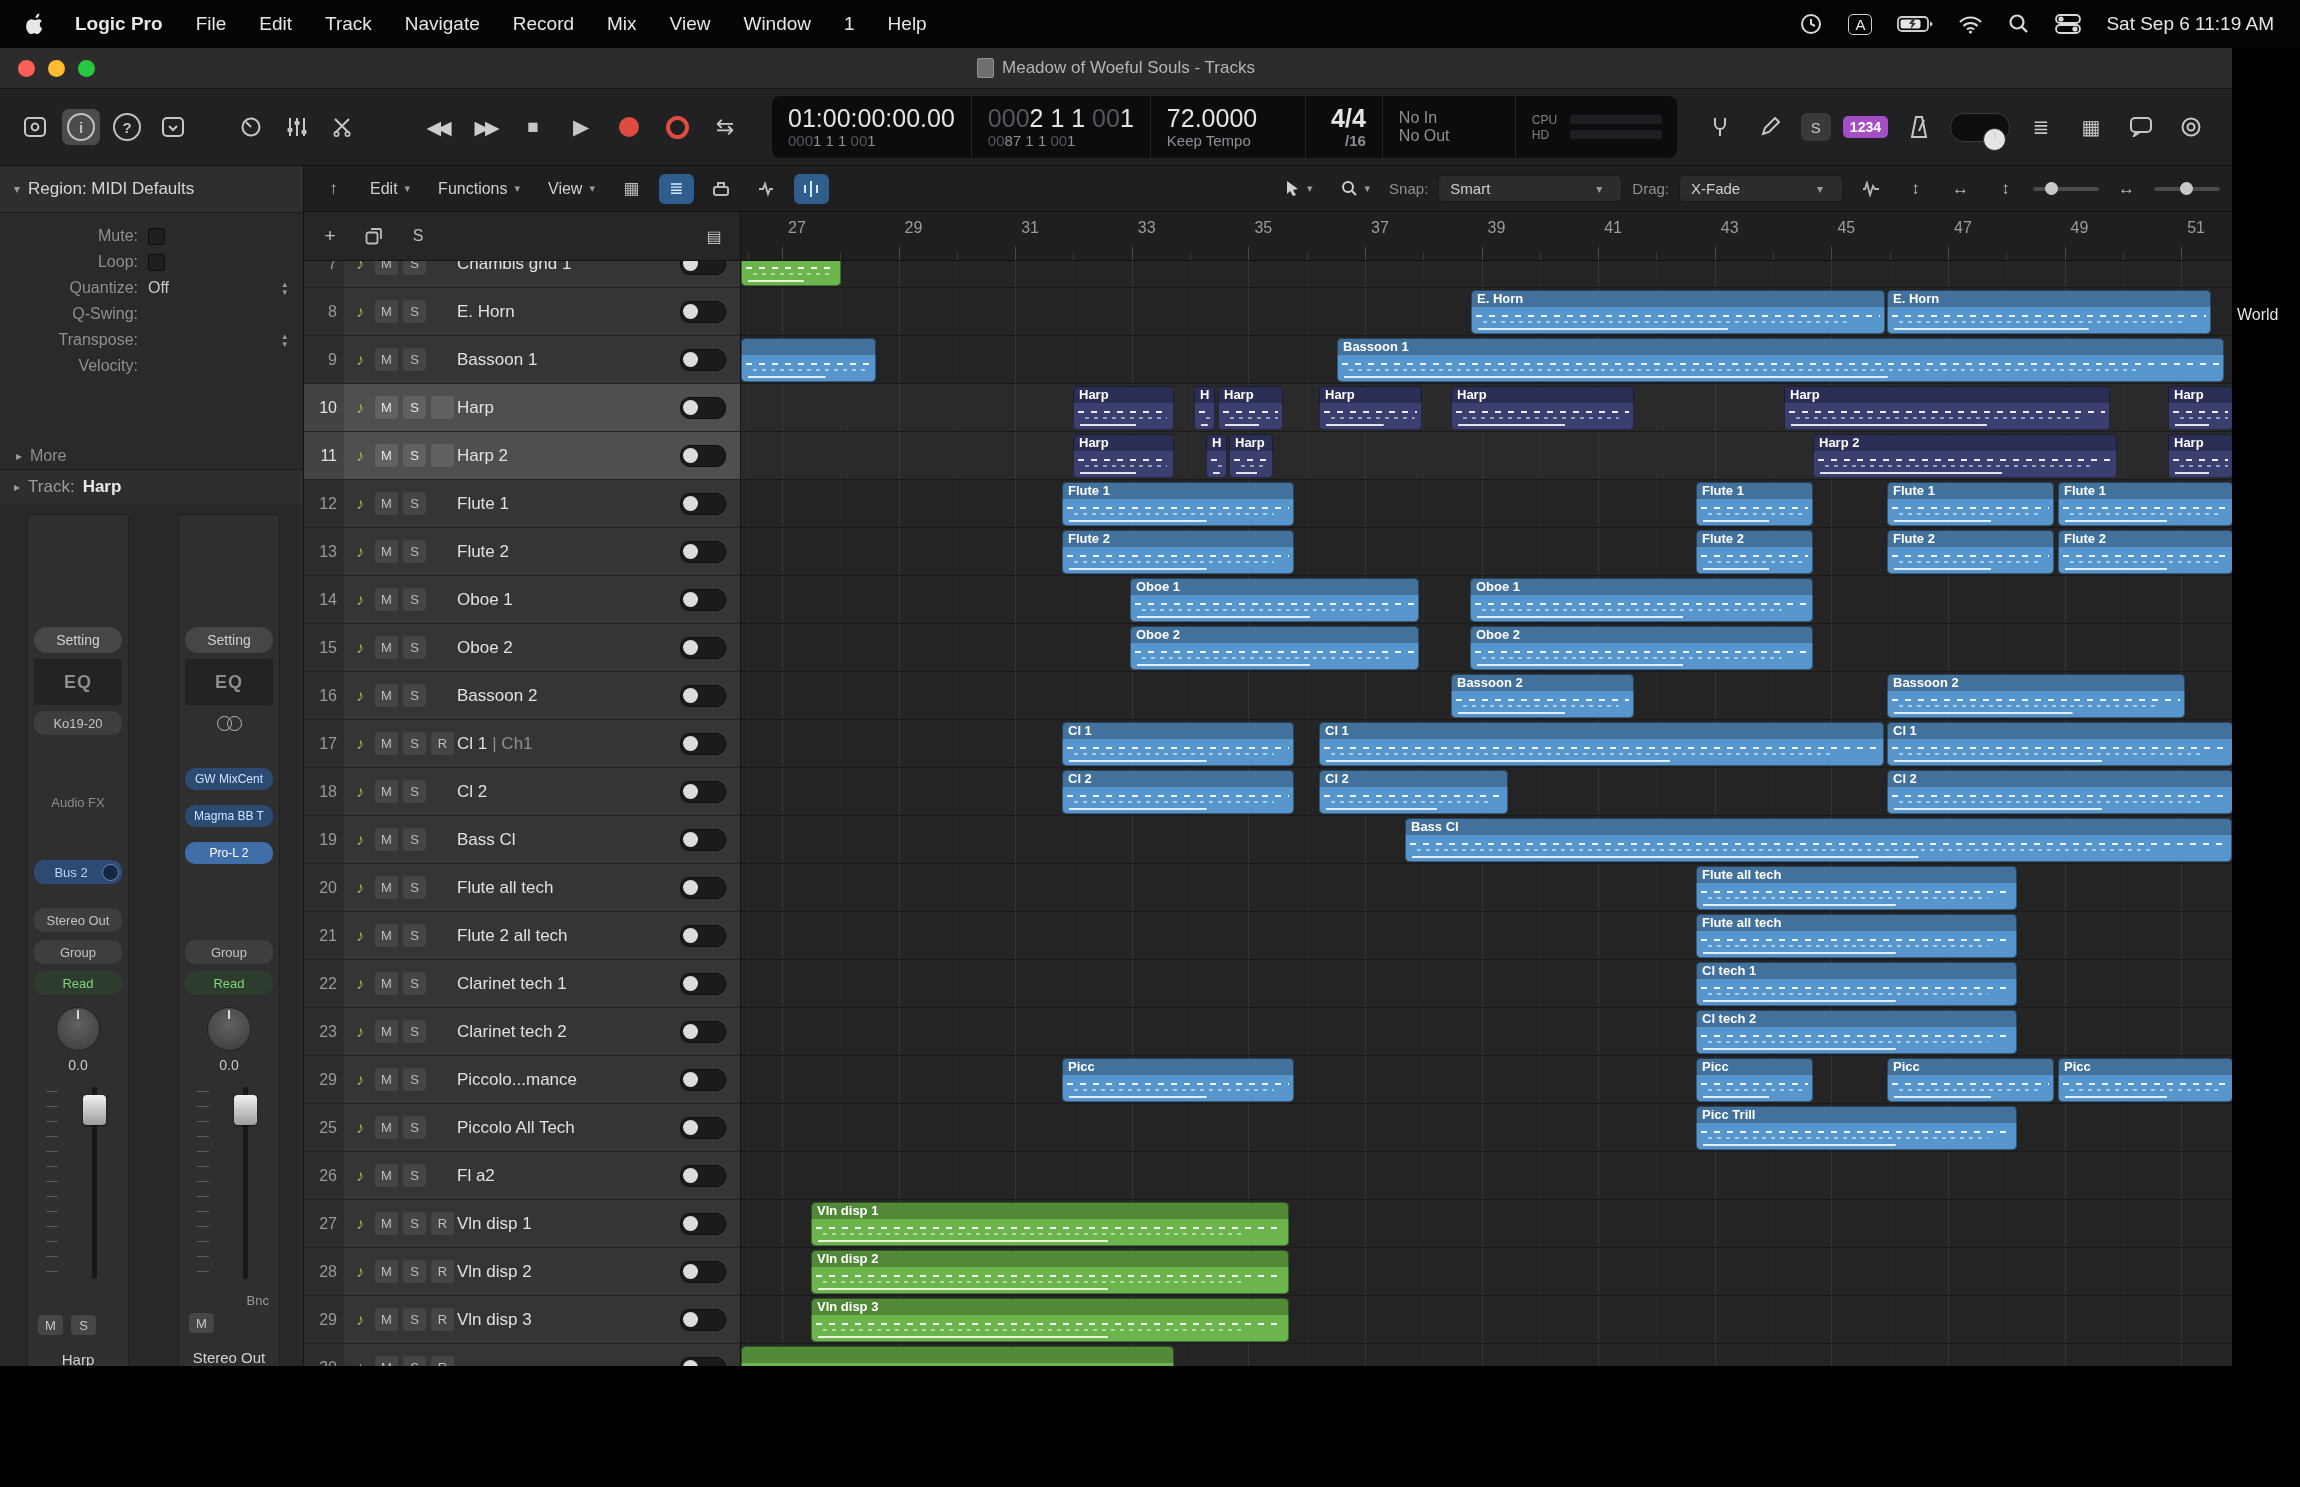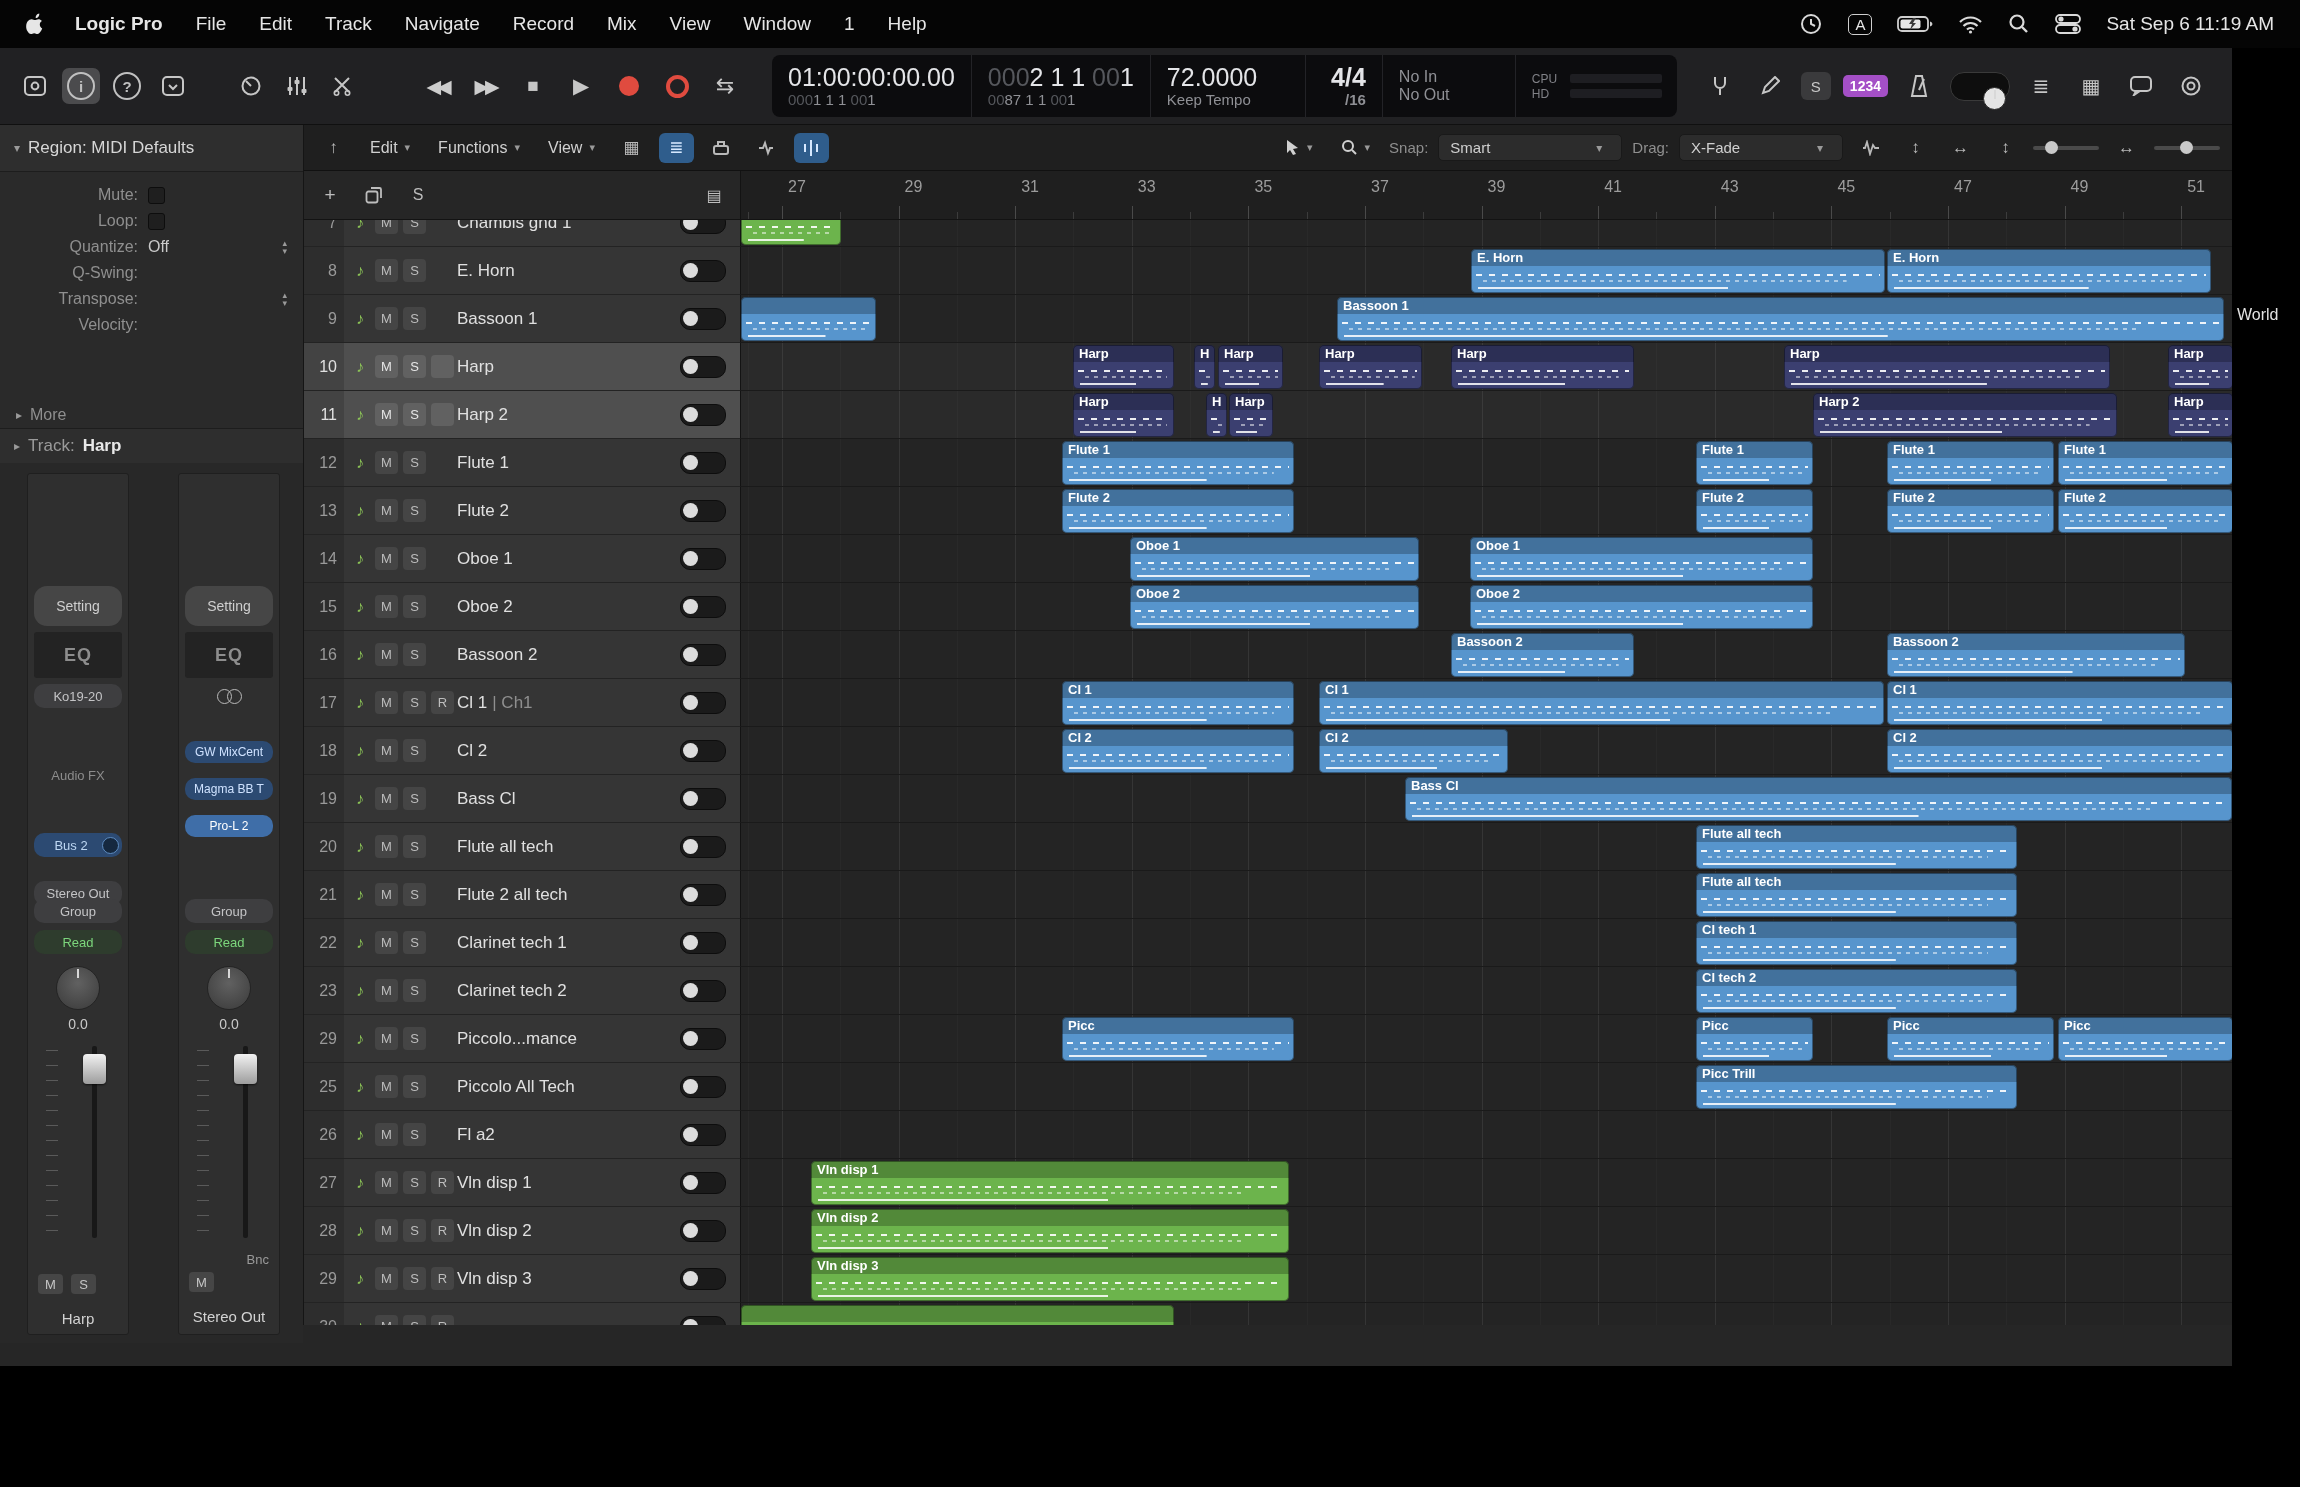--- a/index.html
+++ b/index.html
@@ -75,21 +75,21 @@
   .fstep{margin-left:auto;margin-right:16px;display:flex;flex-direction:column;color:#9a9a9a;
     font-size:9px;line-height:8px;text-align:center;}
   .morerow{height:26px;margin-top:14px;display:flex;align-items:center;padding-left:16px;color:#8f8f8f;font-size:16px;}
   .track-hd{height:34px;display:flex;align-items:center;padding:0 14px;font-size:17px;color:#9a9a9a;
     border-top:1px solid #1d1d1d;background:#2e2e2e;}
   .track-hd b{color:#e8e8e8;margin-left:8px;font-weight:bold;}
   .strips{position:relative;height:880px;background:#282828;}
   .strip{position:absolute;top:10px;width:102px;height:862px;background:#2f2f2f;border:1px solid #1f1f1f;
     border-radius:3px;box-sizing:border-box;}
   .strip .stop{padding:112px 6px 0 6px;}
-  .sbtn{height:40px;border-radius:13px;background:#464646;color:#cfcfcf;font-size:14px;display:flex;
+  .sbtn{height:26px;border-radius:13px;background:#464646;color:#cfcfcf;font-size:14px;display:flex;
     align-items:center;justify-content:center;}
   .eqbox{margin-top:6px;height:46px;background:#232323;border-radius:3px;display:flex;align-items:center;
     justify-content:center;color:#8d8d8d;font-size:18px;font-weight:bold;letter-spacing:1px;}
   .slot{margin-top:6px;height:24px;background:#3e3e40;border-radius:10px;display:flex;align-items:center;
     justify-content:center;font-size:13px;color:#c4c4c6;overflow:hidden;white-space:nowrap;position:relative;}
   .slabel{margin-top:60px;text-align:center;font-size:13px;color:#8c8c8c;height:18px;}
   .slot.send{margin-top:47px;background:#2c4a72;color:#bcd6f2;padding-right:14px;box-sizing:border-box;}
   .sendknob{position:absolute;right:3px;top:4px;width:15px;height:15px;border-radius:50%;background:#15283f;
     border:1.5px solid #5e8cc0;}
   .slot.out{margin-top:24px;}
@@ -237,20 +237,29 @@
             <rect x="1" y="12" width="24" height="8" rx="4" fill="none" stroke="#d9d9d9" stroke-width="1.8"></rect>
             <circle cx="20" cy="16" r="2.6" fill="#d9d9d9"></circle>
           </svg>
       </span>
       <span class="mdate">Sat Sep 6 11:19 AM</span>
     </div>
   </div>
 
   <div class="window">
 
+    <div class="titlebar">
+      <div class="tlights">
+        <span class="tl red"></span>
+        <span class="tl yel"></span>
+        <span class="tl grn"></span>
+      </div>
+      <span class="docico"></span>
+      <span>Meadow of Woeful Souls - Tracks</span>
+    </div>
 
     <div class="toolbar">
       <div class="tb-group">
         <span class="tbtn">
           <svg class="ic" width="22" height="20" viewBox="0 0 22 20">
               <rect x="1" y="1" width="20" height="18" rx="4" fill="none" stroke="#c6c6c6" stroke-width="2"></rect>
               <circle cx="11" cy="10" r="3.4" fill="none" stroke="#c6c6c6" stroke-width="2"></circle>
             </svg>
         </span>
         <span class="tbtn active">

